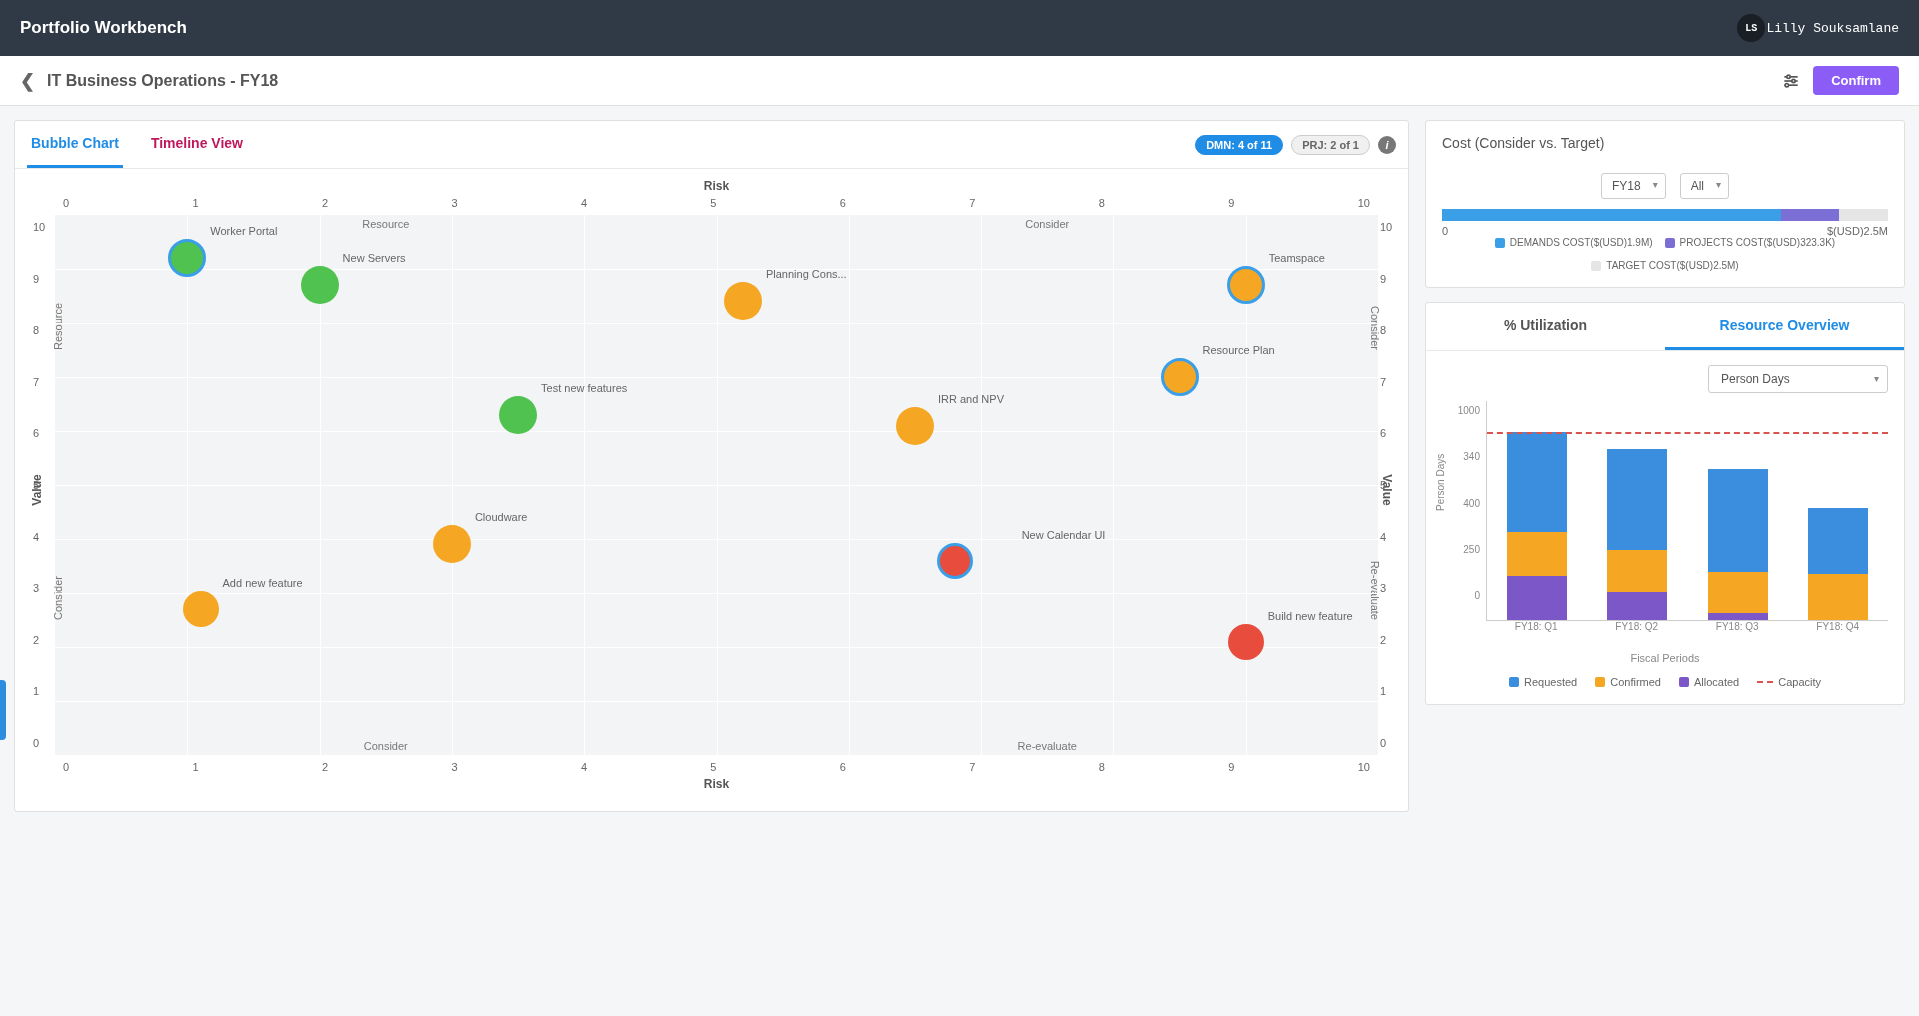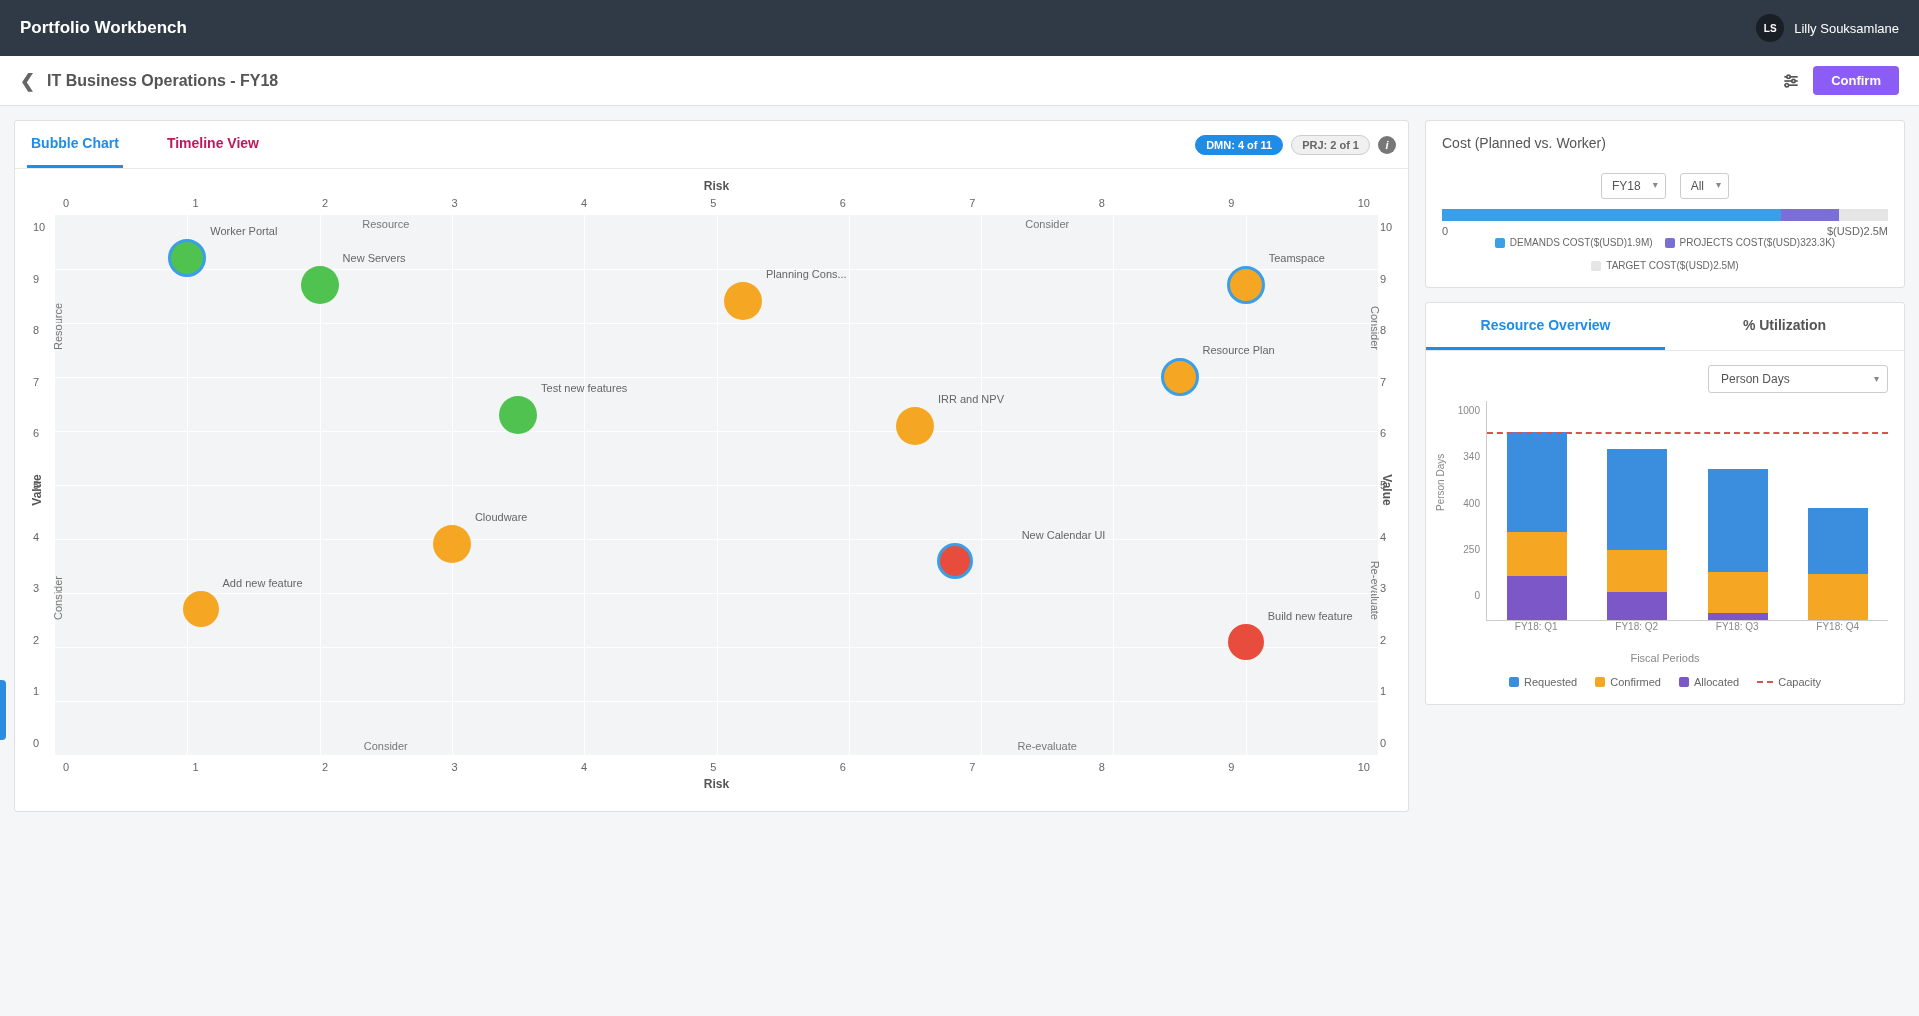--- a/index.html
+++ b/index.html
@@ -1,32 +1,32 @@
 <!DOCTYPE html>
 <html><head>
 <meta charset="utf-8">
 <style>
 * { box-sizing: border-box; margin: 0; padding: 0; }
 body { font-family: -apple-system, BlinkMacSystemFont, "Segoe UI", Arial, sans-serif; background: #f5f6f7; color: #333; font-size: 13px; }
 .topbar { background: #303a46; color: #fff; height: 56px; display: flex; align-items: center; justify-content: space-between; padding: 0 20px; }
 .topbar-title { font-size: 17px; font-weight: 600; }
-.topbar-user { display: flex; align-items: center; gap: 10px; }
+.topbar-user { display: flex; align-items: center; gap: 1px; font-family: Liberation Mono, monospace; }
 .avatar { width: 28px; height: 28px; border-radius: 50%; background: #1a1f26; color: #fff; display: flex; align-items: center; justify-content: center; font-size: 10px; font-weight: 600; }
 .subbar { background: #fff; height: 50px; display: flex; align-items: center; justify-content: space-between; padding: 0 20px; border-bottom: 1px solid #e0e0e0; }
 .subbar-left { display: flex; align-items: center; gap: 12px; font-size: 16px; color: #555; font-weight: 600; }
 .back-chev { font-size: 18px; color: #666; cursor: pointer; }
 .subbar-right { display: flex; align-items: center; gap: 12px; }
 .settings-icon { width: 20px; height: 20px; cursor: pointer; }
 .confirm-btn { background: #8b5cf6; color: #fff; border: none; padding: 7px 18px; border-radius: 4px; font-size: 13px; font-weight: 600; cursor: pointer; }
 .main { display: flex; gap: 16px; padding: 14px; }
 .left-panel { flex: 1; background: #fff; border: 1px solid #e0e0e0; border-radius: 3px; }
 .right-col { width: 480px; display: flex; flex-direction: column; gap: 14px; }
 .panel { background: #fff; border: 1px solid #e0e0e0; border-radius: 3px; }
 .tabs-row { display: flex; align-items: center; justify-content: space-between; border-bottom: 1px solid #e8e8e8; padding: 0 12px; }
-.tabs { display: flex; gap: 40px; }
+.tabs { display: flex; gap: 24px; }
 .tab { padding: 14px 4px; font-size: 14px; font-weight: 600; color: #be185d; cursor: pointer; border-bottom: 3px solid transparent; }
 .tab.active { color: #1f8ce6; border-bottom-color: #1f8ce6; }
 .badges { display: flex; align-items: center; gap: 8px; }
 .badge { border-radius: 12px; padding: 3px 10px; font-size: 11px; font-weight: 600; }
 .badge-dmn { background: #1f8ce6; color: #fff; border: 1px solid #1f8ce6; }
 .badge-prj { background: #f0f0f0; color: #666; border: 1px solid #ccc; }
 .info-icon { width: 18px; height: 18px; border-radius: 50%; background: #777; color: #fff; display: flex; align-items: center; justify-content: center; font-size: 11px; font-weight: bold; font-style: italic; cursor: pointer; }
 .chart-area { position: relative; padding: 10px 30px 20px 40px; }
 .chart-top-title { text-align: center; font-size: 12px; font-weight: 600; color: #555; margin-bottom: 4px; }
 .chart-bottom-title { text-align: center; font-size: 12px; font-weight: 600; color: #555; margin-top: 4px; }
@@ -232,21 +232,21 @@
           <span>8</span>
           <span>9</span>
           <span>10</span>
         </div>
       <div class="chart-bottom-title">Risk</div>
     </div>
   </div>
 
   <div class="right-col">
     <div class="panel">
-      <div class="panel-title">Cost (Planned vs. Worker)</div>
+      <div class="panel-title">Cost (Consider vs. Target)</div>
       <div class="cost-body">
         <div class="selects-row">
           <div class="sel">FY18</div>
           <div class="sel">All</div>
         </div>
         <div class="cost-bar-wrap">
           <div class="cost-bar" id="cost-bar">
               <div class="cost-seg" style="left: 0%; width: 76%; background: rgb(59, 159, 232);"></div>
               <div class="cost-seg" style="left: 76%; width: 12.932%; background: rgb(123, 111, 214);"></div>
             </div>
@@ -267,22 +267,22 @@
           <div class="leg-item">
               <span class="leg-swatch" style="background:#e5e5e5"></span>
               <span>TARGET COST($(USD)2.5M)</span>
             </div>
         </div>
       </div>
     </div>
 
     <div class="panel">
       <div class="res-tabs">
+        <div class="res-tab">% Utilization</div>
         <div class="res-tab active">Resource Overview</div>
-        <div class="res-tab">% Utilization</div>
       </div>
       <div class="res-body">
         <div class="res-select-row">
           <div class="res-sel">Person Days</div>
         </div>
         <div style="position:relative;">
           <div class="bar-ylabel">Person Days</div>
           <div class="bar-chart">
             <div class="bar-yaxis" id="bar-yaxis">
                 <span>1000</span>

